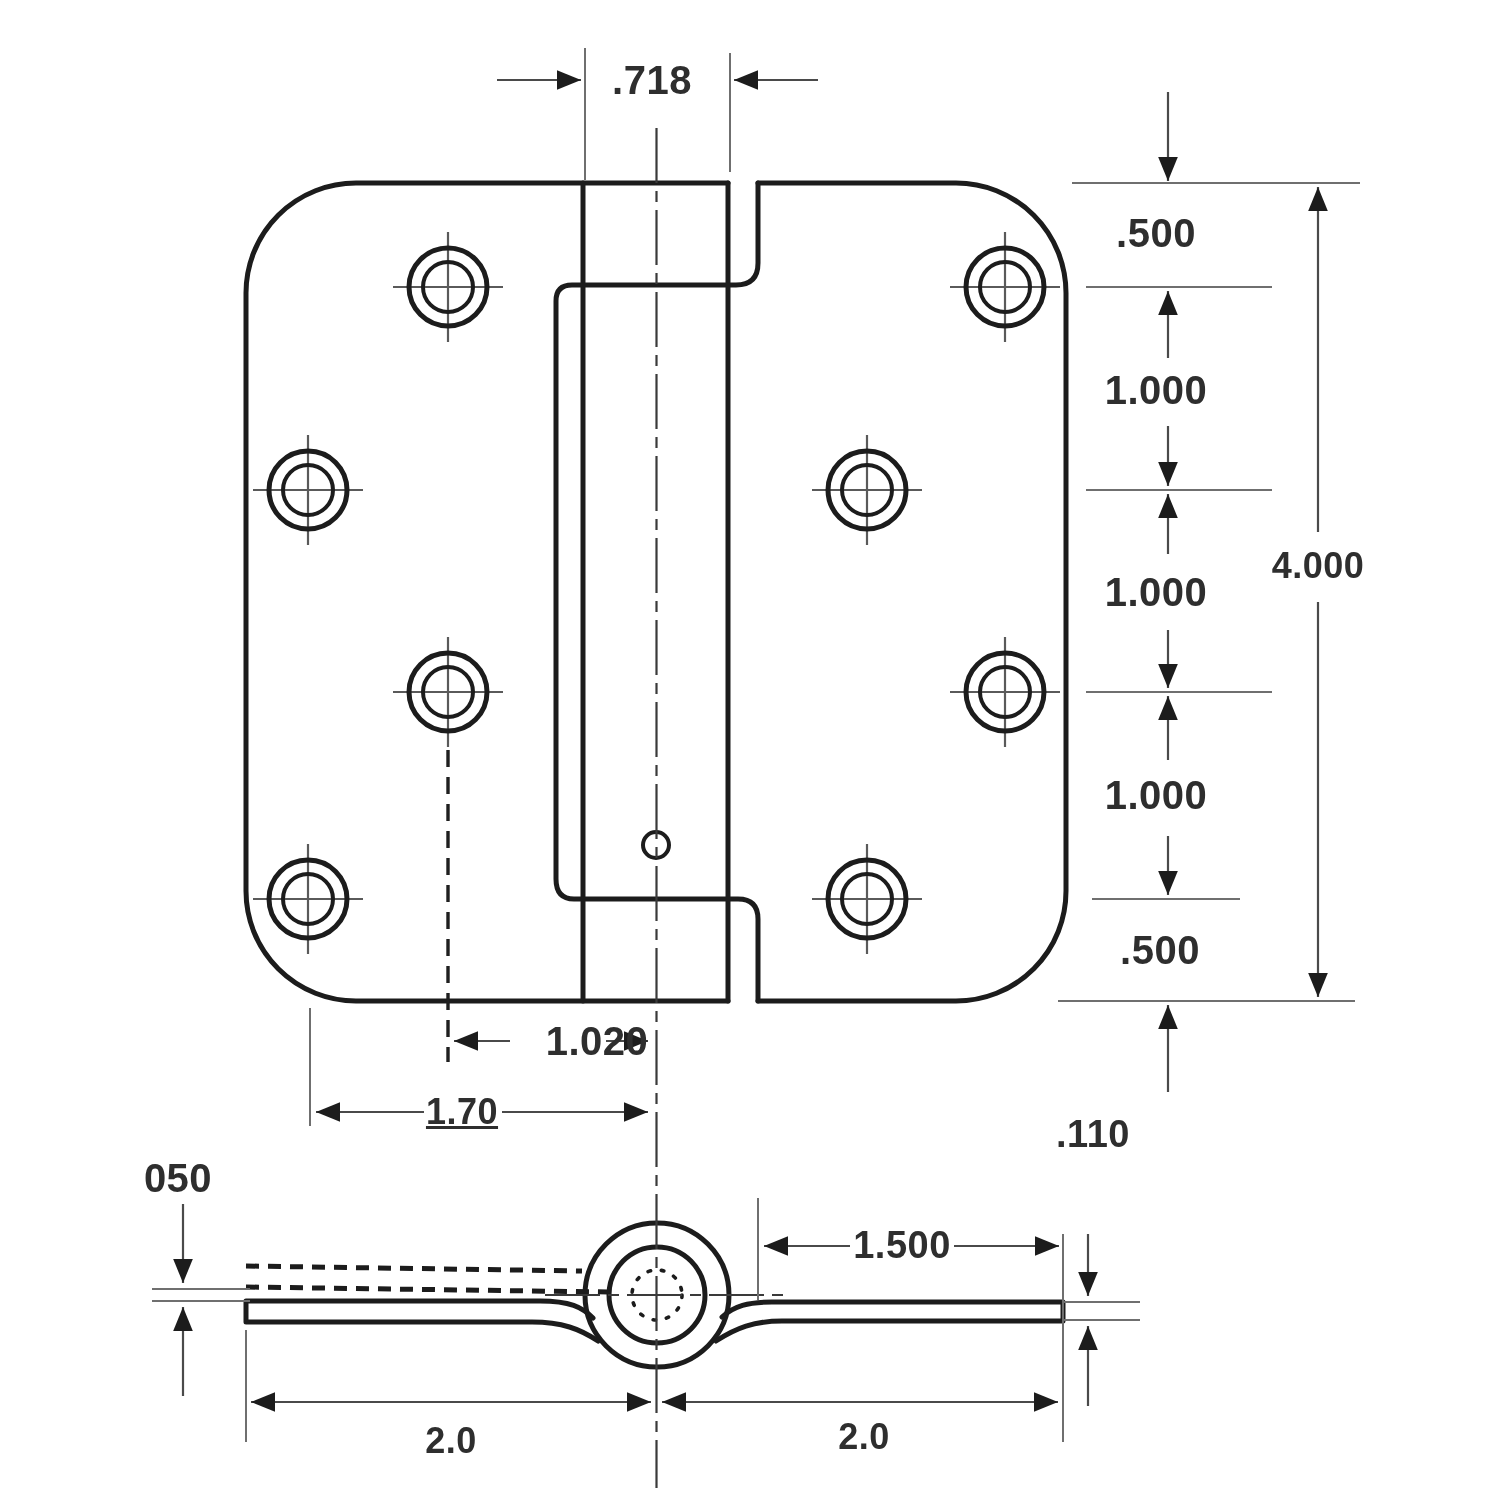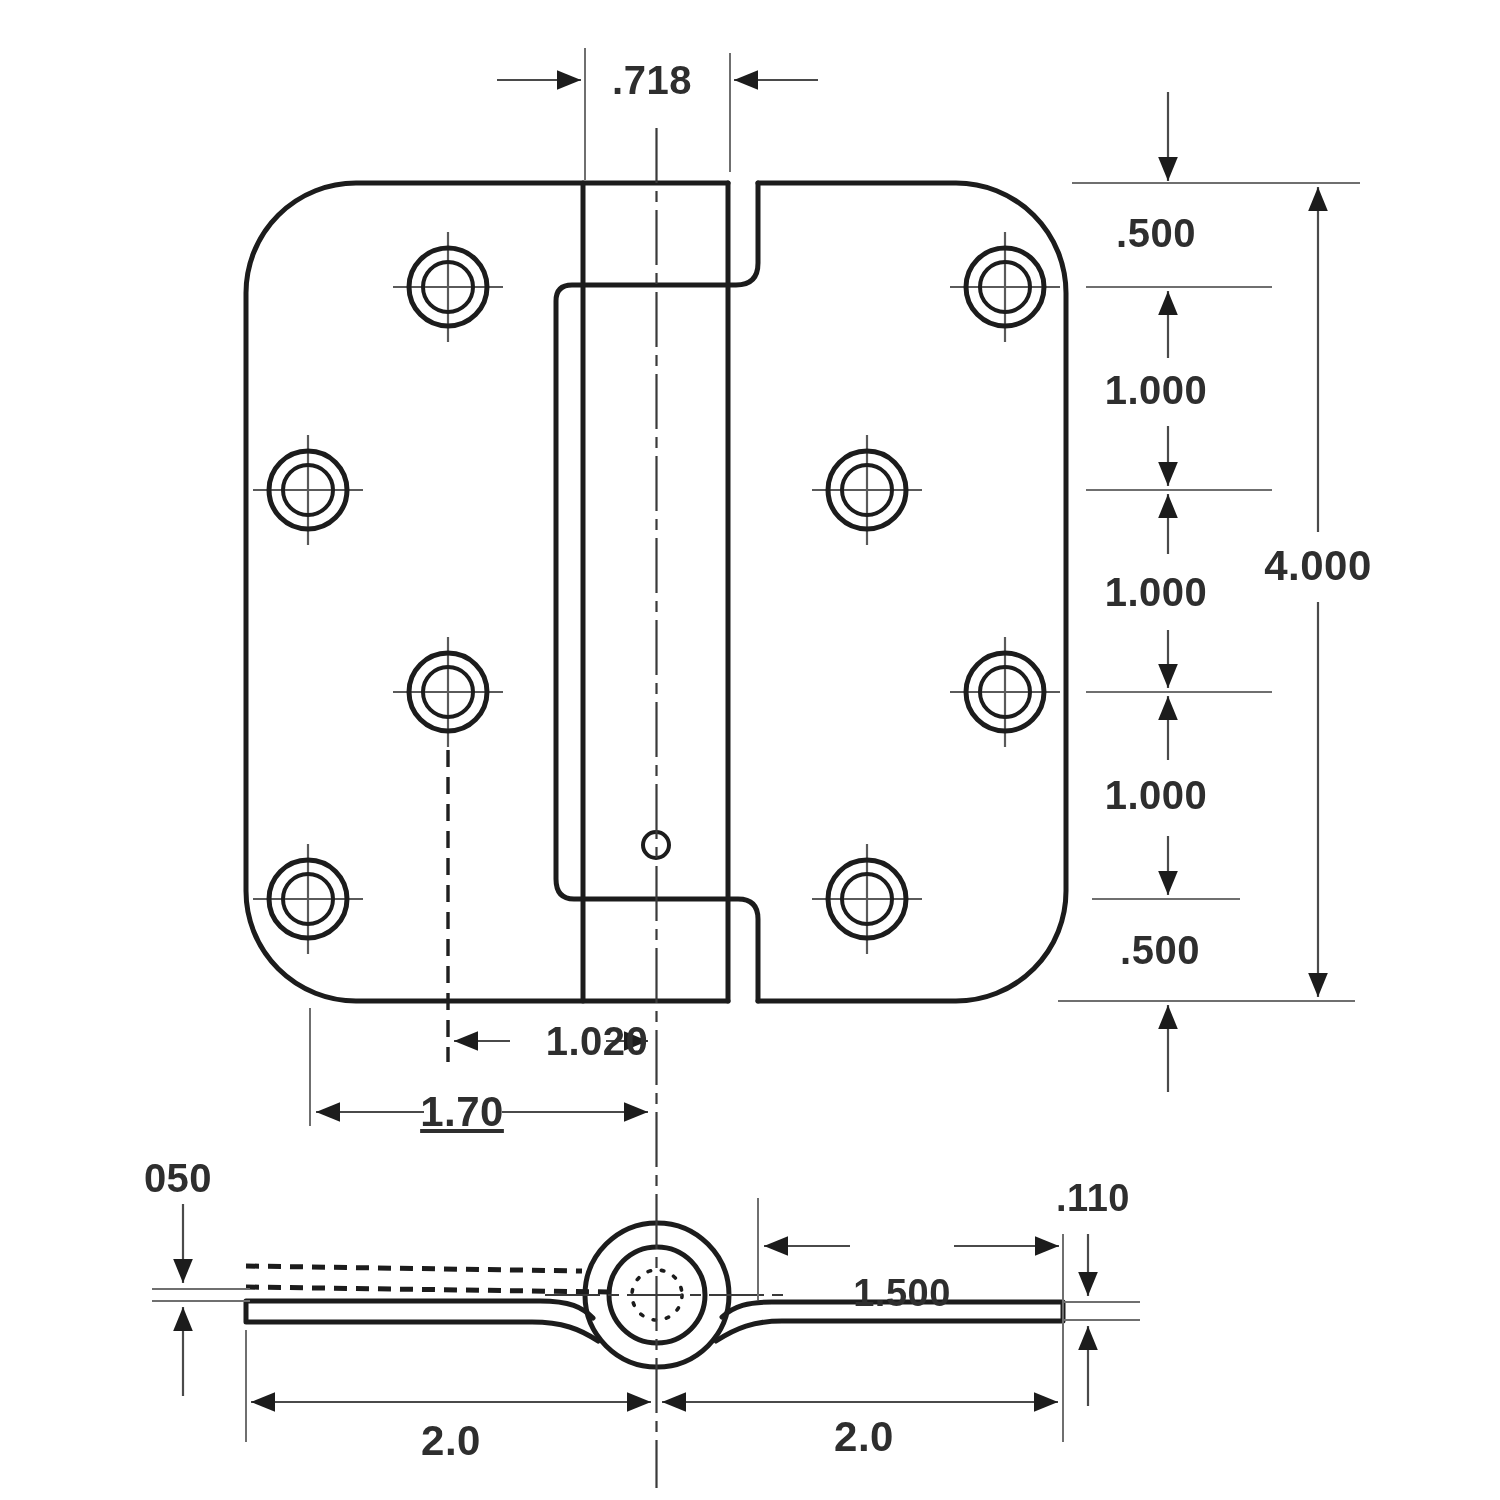--- a/index.html
+++ b/index.html
@@ -1,21 +1,21 @@
 <!DOCTYPE html>
 <html><head>
 <meta charset="utf-8">
 <style>
   html,body{margin:0;padding:0;background:#ffffff;}
   #stage{position:relative;width:1500px;height:1500px;background:#ffffff;overflow:hidden;
          font-family:"Liberation Sans",sans-serif;}
   #stage svg{position:absolute;left:0;top:0;}
   .dim-label{position:absolute;transform:translate(-50%,-50%);font-weight:700;color:#2e2e2e;
              white-space:nowrap;letter-spacing:.5px;font-size:40px;line-height:1;}
-  .fs38{font-size:38px;} .fs42{font-size:42px;}
+  .fs38{font-size:38px;} .fs42{font-size:36px;}
   
   .outline{stroke:#1c1c1c;stroke-width:5;fill:none;stroke-linecap:round;stroke-linejoin:round;}
   .outline-thin{stroke:#1c1c1c;stroke-width:4;fill:none;}
   .dim{stroke:#4a4a4a;stroke-width:2.2;fill:none;}
   .ext{stroke:#6f6f6f;stroke-width:2;fill:none;}
   .cross{stroke:#5a5a5a;stroke-width:2.2;fill:none;}
   .center{stroke:#3a3a3a;stroke-width:2.2;fill:none;stroke-dasharray:55 8 11 8;}
   .hidden-line{stroke:#1f1f1f;stroke-width:3.4;fill:none;stroke-dasharray:17 10;}
   .dashed-leaf{stroke:#1c1c1c;stroke-width:5;fill:none;stroke-dasharray:13 9;}
   .dotted{stroke:#1c1c1c;stroke-width:3.6;fill:none;stroke-dasharray:2.5 11;stroke-linecap:round;}
@@ -142,17 +142,17 @@
   <div class="dim-label" style="left:652px;top:80px;">.718</div>
   <div class="dim-label" style="left:1156px;top:233px;">.500</div>
   <div class="dim-label" style="left:1156px;top:390px;">1.000</div>
   <div class="dim-label" style="left:1156px;top:592px;">1.000</div>
   <div class="dim-label" style="left:1156px;top:795px;">1.000</div>
   <div class="dim-label" style="left:1160px;top:950px;">.500</div>
   <div class="dim-label fs42" style="left:1318px;top:566px;">4.000</div>
   <div class="dim-label" style="left:557px;top:1041px;margin-left:40px;">1.020</div>
   <div class="dim-label fs42" style="left:462px;top:1112px;text-decoration:underline;">1.70</div>
   <div class="dim-label" style="left:178px;top:1178px;">050</div>
-  <div class="dim-label fs38" style="left:1093px;top:1198px;">.110</div>
-  <div class="dim-label fs38" style="left:902px;top:1245px;margin-top:48px;">1.500</div>
+  <div class="dim-label fs38" style="left:1093px;top:1134px;">.110</div>
+  <div class="dim-label fs38" style="left:902px;top:1245px;">1.500</div>
   <div class="dim-label fs42" style="left:451px;top:1441px;">2.0</div>
   <div class="dim-label fs42" style="left:864px;top:1437px;">2.0</div>
 </div>
 
 </body></html>

